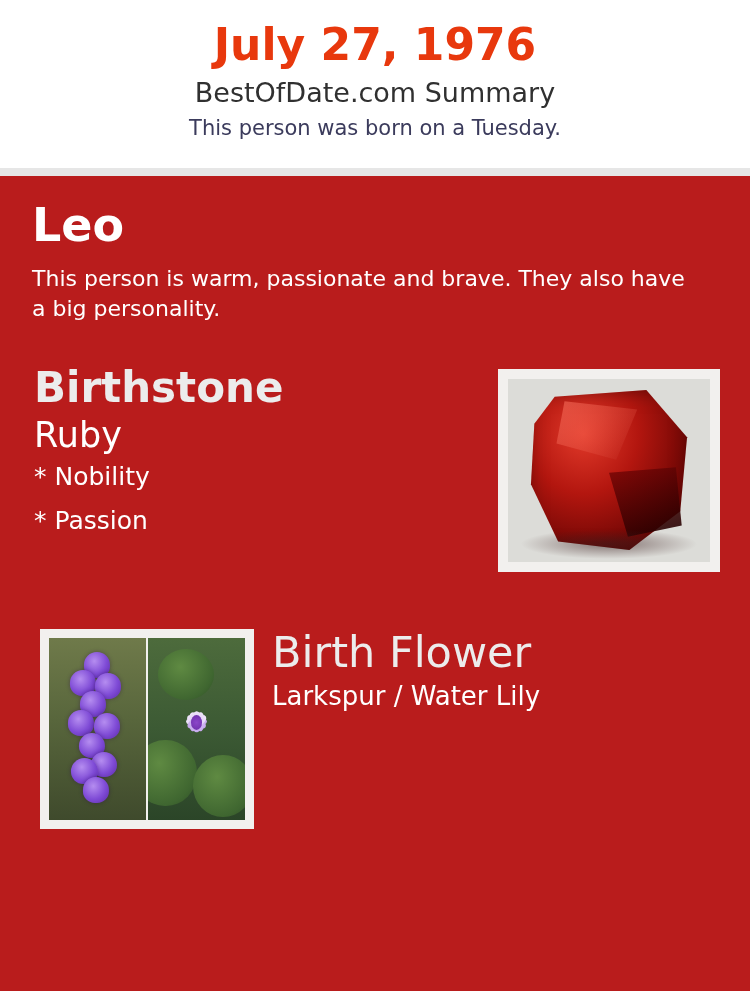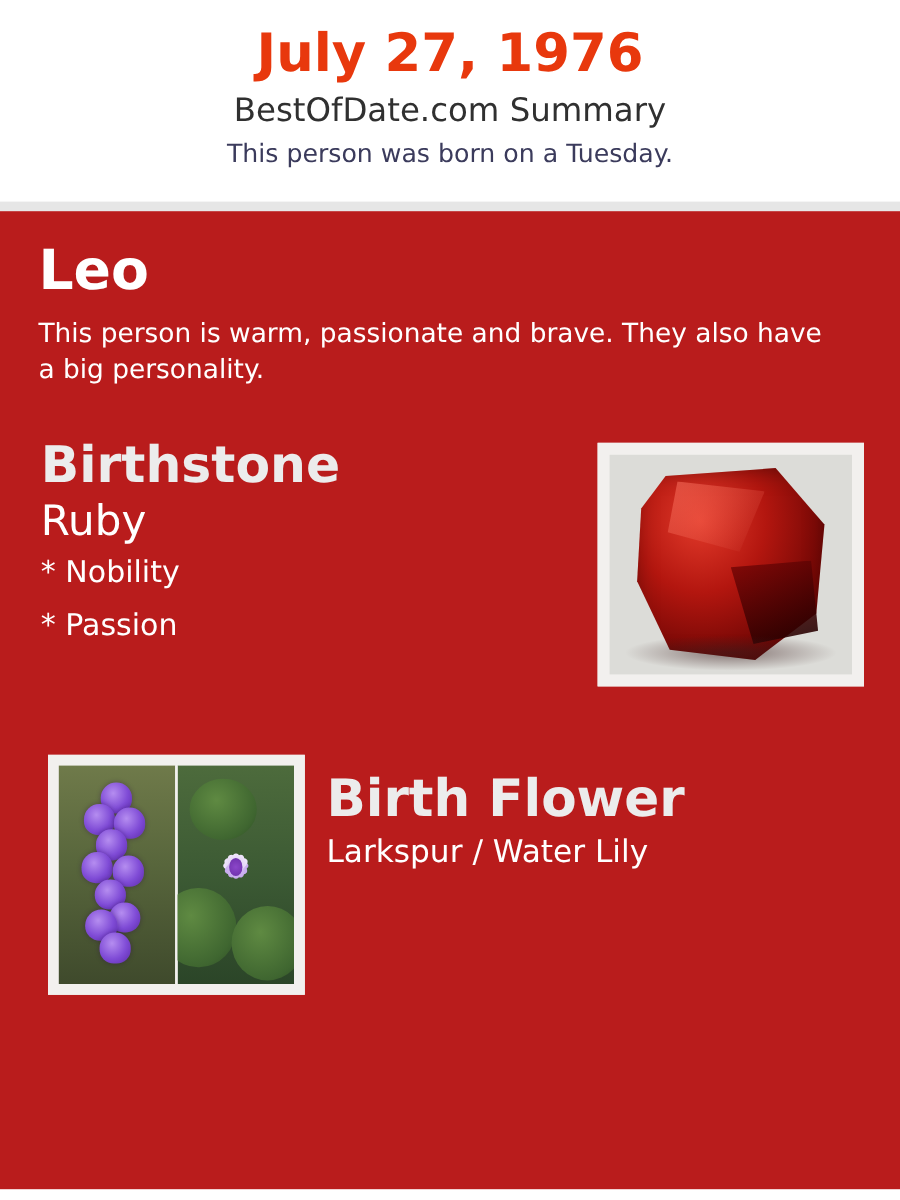--- a/index.html
+++ b/index.html
@@ -249,23 +249,23 @@
     border-radius: 50%;
   }
 
   .flower-text {
     margin-left: 272px;
     padding-top: 2px;
   }
   .flower-title {
     color: #ececec;
     font-size: 43px;
-    font-weight: bold;
-    line-height: 1.0;
-    margin: 14px 0 8px 0;
+    font-weight: normal;
+    line-height: 1.0;
+    margin: 0 0 8px 0;
   }
   .flower-name {
     color: #ffffff;
     font-size: 26px;
     line-height: 1.15;
     margin: 0 0 16px 0;
   }
   .flower-bullet {
     color: #ffffff;
     font-size: 25px;

